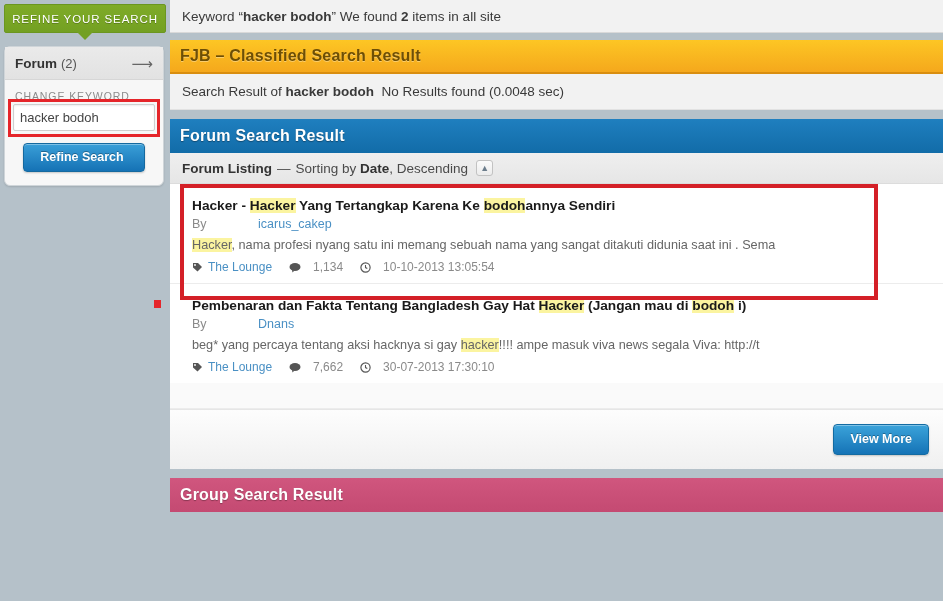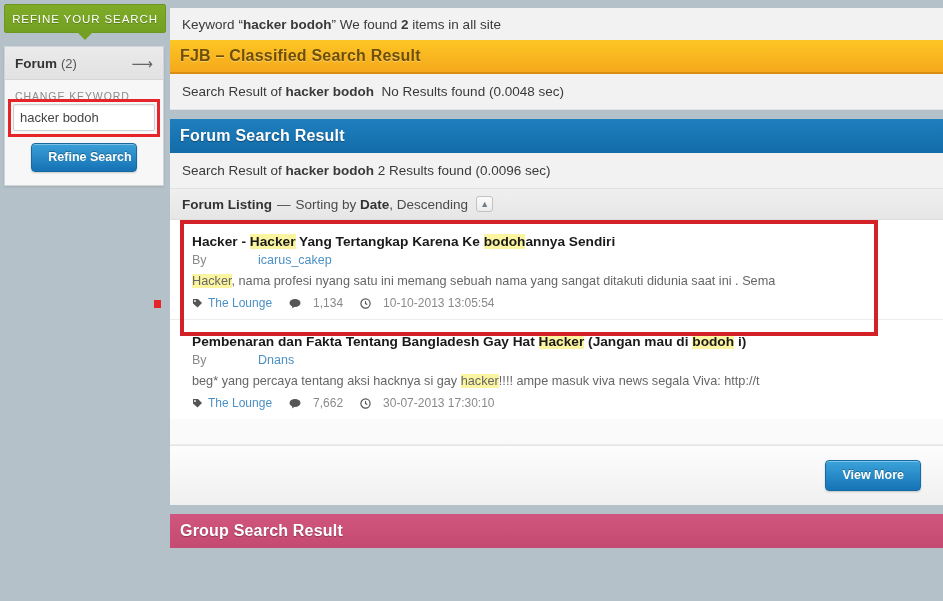--- a/index.html
+++ b/index.html
@@ -9,21 +9,21 @@
     background: #b5c1c9;
     font-family: "Liberation Sans", sans-serif;
     font-size: 13px;
     color: #333;
     overflow: hidden;
     position: relative;
   }
 
   
   #topbar {
-    position: absolute; left: 170px; top: 8px; right: 0; height: 33px;
+    position: absolute; left: 170px; top: 0; right: 0; height: 33px;
     background: #f2f2f2;
     border-bottom: 1px solid #d9d9d9;
     display: flex; align-items: center;
     padding-left: 12px;
     font-size: 13.5px; color: #3a3a3a;
   }
   #topbar .q { font-weight: bold; }
   #topbar .n { font-weight: bold; }
 
   
@@ -44,21 +44,21 @@
   #refine-head:after {
     content: ""; position: absolute; left: 50%; bottom: -8px; margin-left: -8px;
     width: 0; height: 0;
     border-left: 8px solid transparent; border-right: 8px solid transparent;
     border-top: 8px solid #73a022;
   }
   #sidebar-panel {
     margin: 13px 6px 0 4px;
     background: #f7f7f7;
     border: 1px solid #cfd5d9;
-    border-radius: 0;
+    border-radius: 6px;
     box-shadow: 0 1px 2px rgba(0,0,0,.12);
   }
   #forum-row {
     height: 33px;
     background: linear-gradient(#eaeaea, #e2e2e2);
     border-bottom: 1px solid #d6d6d6;
     display: flex; align-items: center;
     padding: 0 10px;
     cursor: pointer;
   }
@@ -83,21 +83,21 @@
   }
   
   #kw-annot {
     position: absolute; left: 3px; top: -5px; right: 3px; height: 38px;
     border: 3px solid #e5252a;
     pointer-events: none;
   }
   .btn-wrap { padding: 12px 0 13px 0; text-align: center; }
   #refine-btn {
     display: inline-block;
-    padding: 6px 4px 7px 16px;
+    padding: 6px 20px 7px 16px;
     background: linear-gradient(#3a9fd8, #1572b5);
     border: 1px solid #15699f;
     border-radius: 4px;
     color: #fff; font-weight: bold; font-size: 12.5px;
     text-shadow: 0 -1px 0 rgba(0,0,0,.3);
     box-shadow: inset 0 1px 0 rgba(255,255,255,.35), 0 1px 2px rgba(0,0,0,.2);
     cursor: pointer;
   }
   
   #gutter-dot {
@@ -190,21 +190,21 @@
     color: #e2282f; font-weight: bold; font-size: 19px;
     z-index: 6; pointer-events: none;
     letter-spacing: .1px;
   }
 
   .footer-area {
     background: linear-gradient(#fdfdfd, #f0f0f0);
     border-top: 1px solid #e6e6e6;
     height: 60px;
     display: flex; align-items: center; justify-content: flex-end;
-    padding-right: 22px;
+    padding-right: 14px;
   }
   #view-more {
     padding: 7px 16px 8px 16px;
     background: linear-gradient(#3ba3da, #1573b6);
     border: 1px solid #136ba2;
     border-radius: 4px;
     color: #fff; font-weight: bold; font-size: 12.5px;
     text-shadow: 0 -1px 0 rgba(0,0,0,.3);
     box-shadow: inset 0 1px 0 rgba(255,255,255,.35), 0 1px 2px rgba(0,0,0,.2);
     cursor: pointer;
@@ -261,23 +261,20 @@
       <span>FJB – Classified Search Result</span>
     </div>
     <div class="result-line">
       <span style="white-space:pre">Search Result of </span><b>hacker bodoh</b><span style="white-space:pre">  No Results found (0.0048 sec)</span>
     </div>
   </div>
 
   <div class="panel">
     <div class="bar bar-forum">
       <span>Forum Search Result</span>
-    </div>
-    <div class="result-line">
-      <span style="white-space:pre">Search Result of </span><b>hacker bodoh</b><span style="white-space:pre"> 2 Results found (0.0096 sec)</span>
     </div>
 
     <div class="listing-bar">
       <span class="lead">Forum Listing</span>
       <span class="dash">—</span>
       <span style="white-space:pre">Sorting by </span>
         <span class="strong">Date</span>
         <span>, Descending</span>
       <span class="collapse-btn">▲</span>
     </div>

